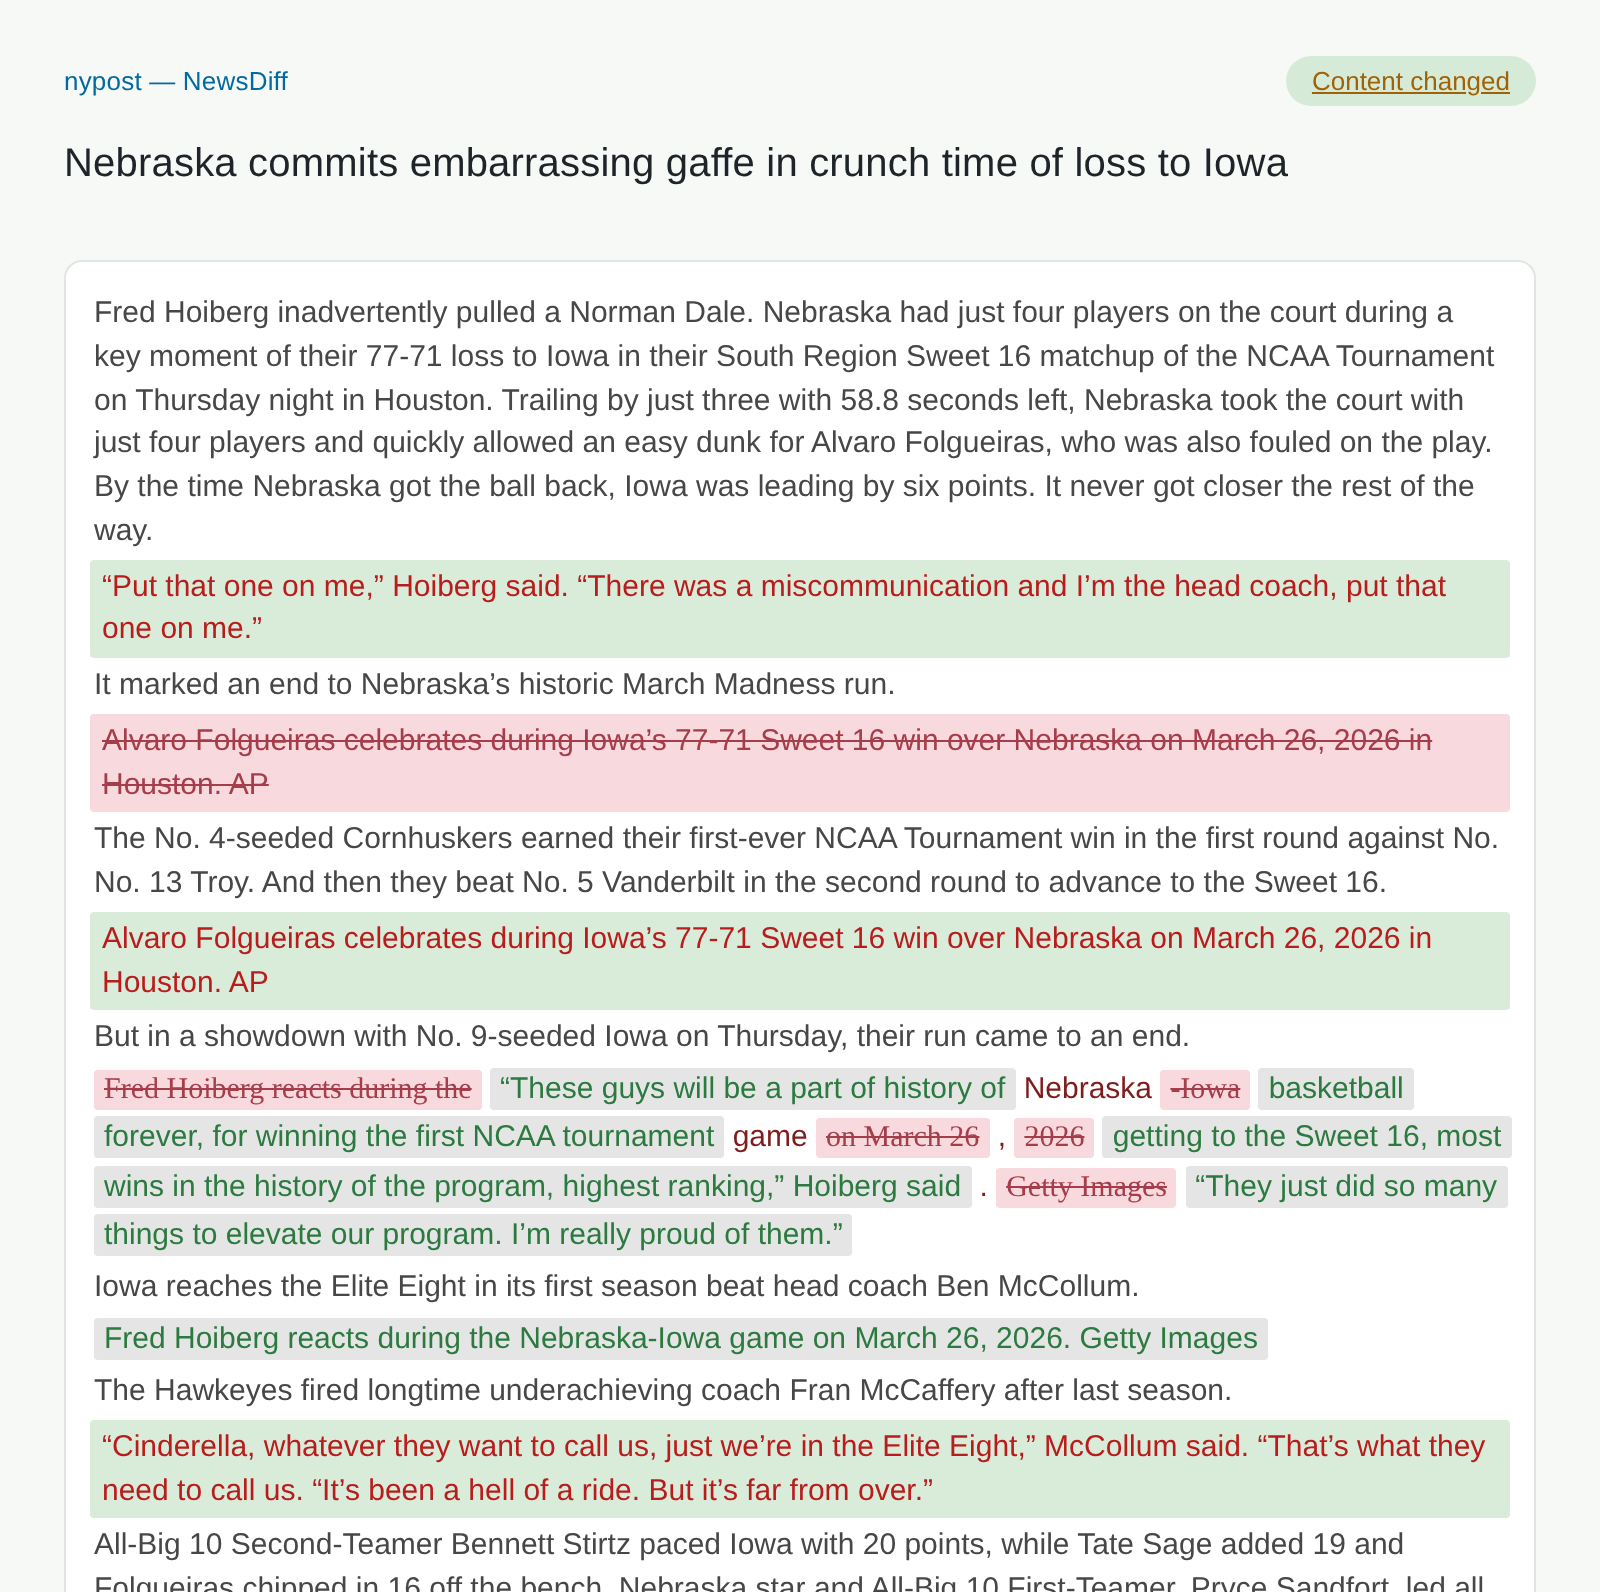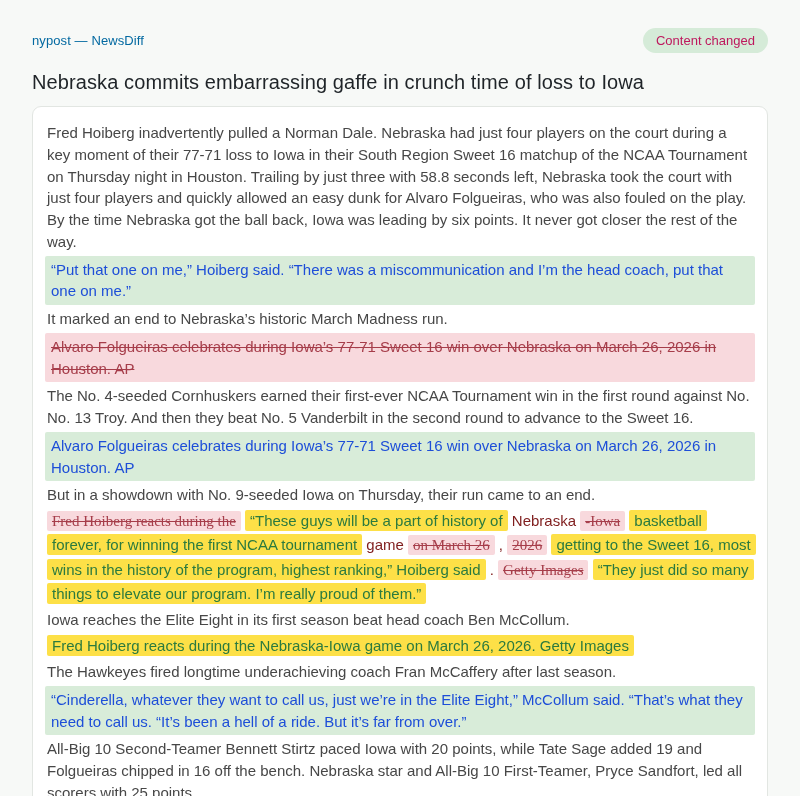--- a/index.html
+++ b/index.html
@@ -19,62 +19,63 @@
     align-items: center;
     margin-bottom: 18px;
   }
   .source {
     color: #0369a1;
     font-size: 13px;
     letter-spacing: 0.1px;
   }
   .badge {
     background: #d5ebd8;
-    color: #be185d;
+    color: #a16207;
     font-size: 13px;
     padding: 5px 13px;
     border-radius: 999px;
     white-space: nowrap;
+    text-decoration: underline;
   }
   .title {
     color: #1f2428;
     font-size: 20px;
     font-weight: 500;
     letter-spacing: 0.1px;
-    margin-bottom: 12px;
+    margin-bottom: 36px;
   }
   .card {
     background: #ffffff;
     border: 1px solid #e2e6e2;
     border-radius: 9px;
     padding: 13px 12px;
     font-size: 15px;
     line-height: 1.45;
     color: #474747;
   }
   .para { margin: 1px 0; padding: 1px 2px; }
   .block-added {
     background: #d8ecd9;
-    color: #1d4ed8;
+    color: #b91c1c;
     border-radius: 2px;
     padding: 3px 6px;
     margin: 2px 0;
   }
   .block-removed {
     background: #f8d9dd;
     color: #a63d4a;
     text-decoration: line-through;
     border-radius: 2px;
     padding: 3px 6px;
     margin: 2px 0;
   }
   .mixed { line-height: 1.62; margin: 1px 0; padding: 1px 2px; }
   .seg-plain { color: #7f1d1d; }
   .seg-added {
-    background: #fde047;
+    background: #e5e5e5;
     color: #2b7a3f;
     border-radius: 2px;
     padding: 2px 5px;
     -webkit-box-decoration-break: clone;
     box-decoration-break: clone;
   }
   .seg-removed {
     background: #f8d9dd;
     color: #a63d4a;
     text-decoration: line-through;

